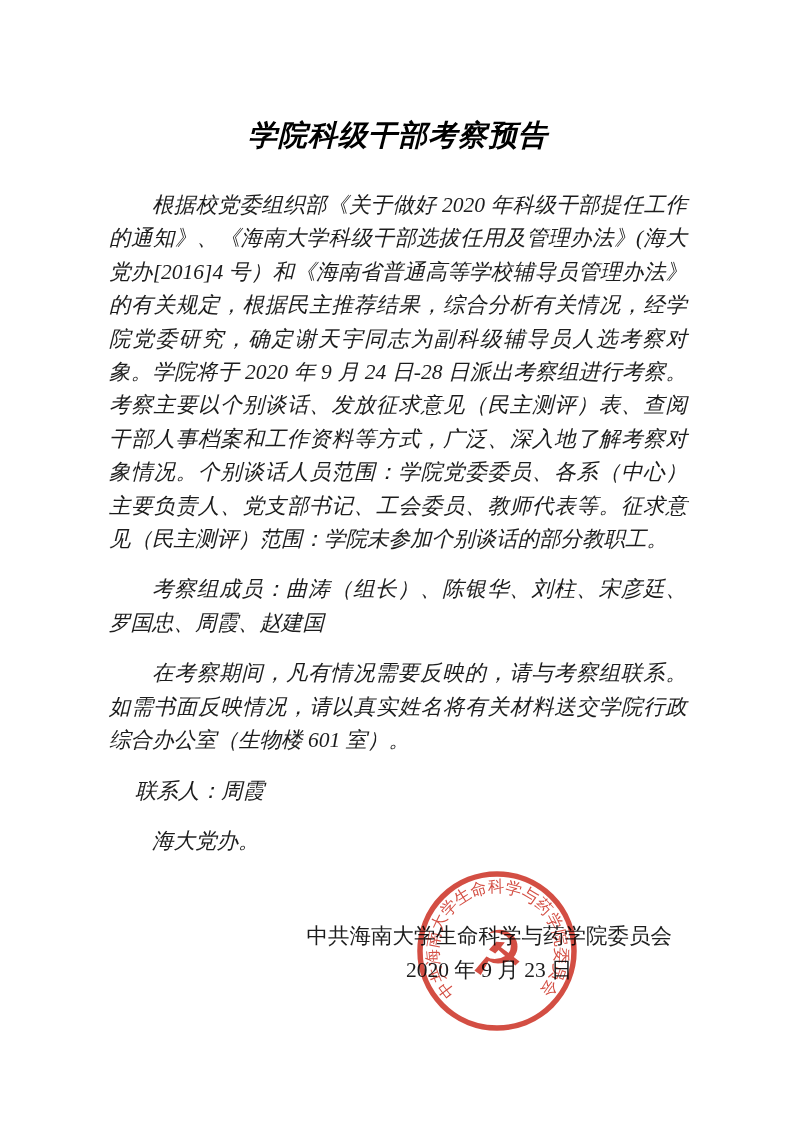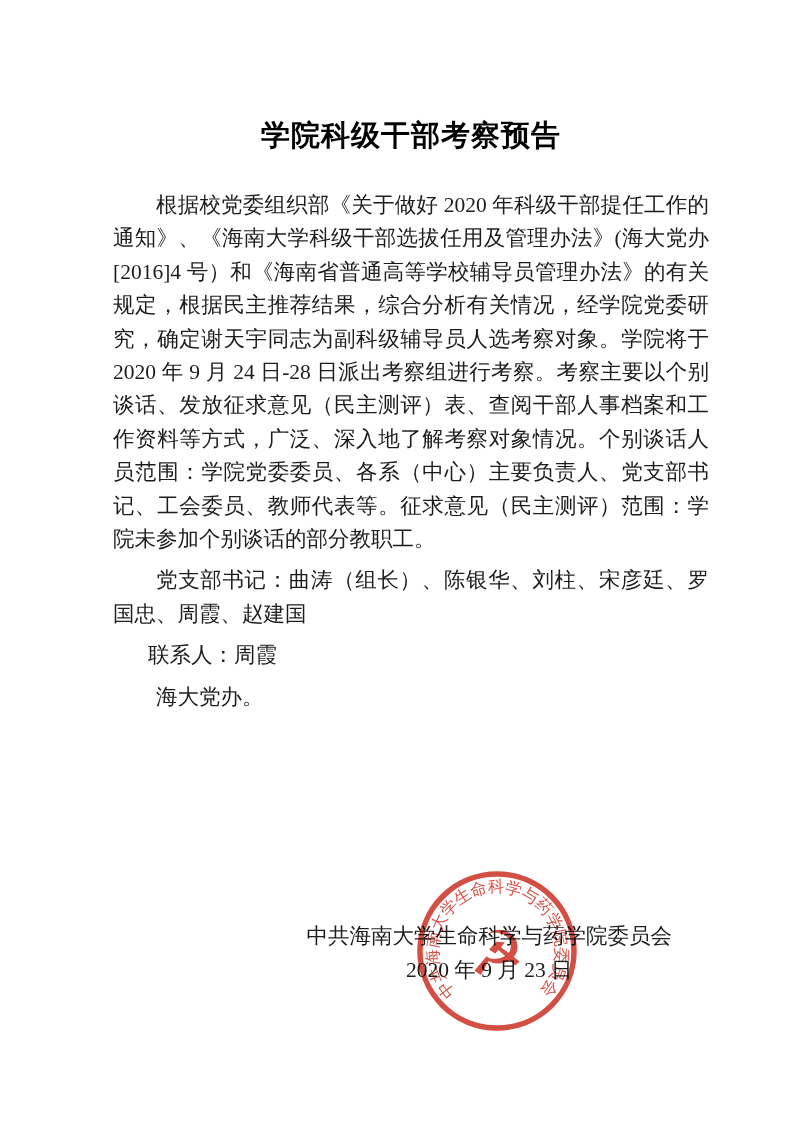--- a/index.html
+++ b/index.html
@@ -11,35 +11,36 @@
     position: relative;
     width: 794px;
     height: 1123px;
     background: #ffffff;
     overflow: hidden;
     font-family: "Liberation Serif", "DejaVu Serif", serif;
     color: #1c1c1c;
   }
   .content {
     position: absolute;
-    left: 105px;
+    left: 92px;
     top: 112px;
     width: 612px;
+    font-style: italic;
   }
   .title {
     margin: 0 0 31px 0;
     font-size: 29px;
     line-height: 46px;
     font-weight: 700;
     letter-spacing: 1px;
     text-align: center;
     color: #000000;
   }
   .para {
-    margin: 8px;
+    margin: 17px;
     font-size: 21.5px;
     line-height: 33.4px;
     text-align: justify;
     text-align-last: left;
   }
   .indent { text-indent: 43px; }
   .contact-line {
     display: flex;
     column-gap: 53px;
     padding-left: 43px;
@@ -88,22 +89,23 @@
 </head>
 <body>
 
 <div class="page">
 
   <div class="content">
     <h1 class="title">学院科级干部考察预告</h1>
 
     <p class="para indent">根据校党委组织部《关于做好 2020 年科级干部提任工作的通知》、《海南大学科级干部选拔任用及管理办法》(海大党办[2016]4 号）和《海南省普通高等学校辅导员管理办法》的有关规定，根据民主推荐结果，综合分析有关情况，经学院党委研究，确定谢天宇同志为副科级辅导员人选考察对象。学院将于 2020 年 9 月 24 日-28 日派出考察组进行考察。考察主要以个别谈话、发放征求意见（民主测评）表、查阅干部人事档案和工作资料等方式，广泛、深入地了解考察对象情况。个别谈话人员范围：学院党委委员、各系（中心）主要负责人、党支部书记、工会委员、教师代表等。征求意见（民主测评）范围：学院未参加个别谈话的部分教职工。</p>
 
-    <p class="para indent">党支部书记：曲涛（组长）、陈银华、刘柱、宋彦廷、罗国忠、周霞、赵建国</p>
+    <p class="para indent">考察组成员：曲涛（组长）、陈银华、刘柱、宋彦廷、罗国忠、周霞、赵建国</p>
 
+    <p class="para indent">在考察期间，凡有情况需要反映的，请与考察组联系。如需书面反映情况，请以真实姓名将有关材料送交学院行政综合办公室（生物楼 601 室）。</p>
 
     <div class="contact-line">
       <span>联系人：周霞</span>
     </div>
 
     <p class="para indent">海大党办。</p>
   </div>
 
   <div class="signature">
     <div>中共海南大学生命科学与药学院委员会</div>

